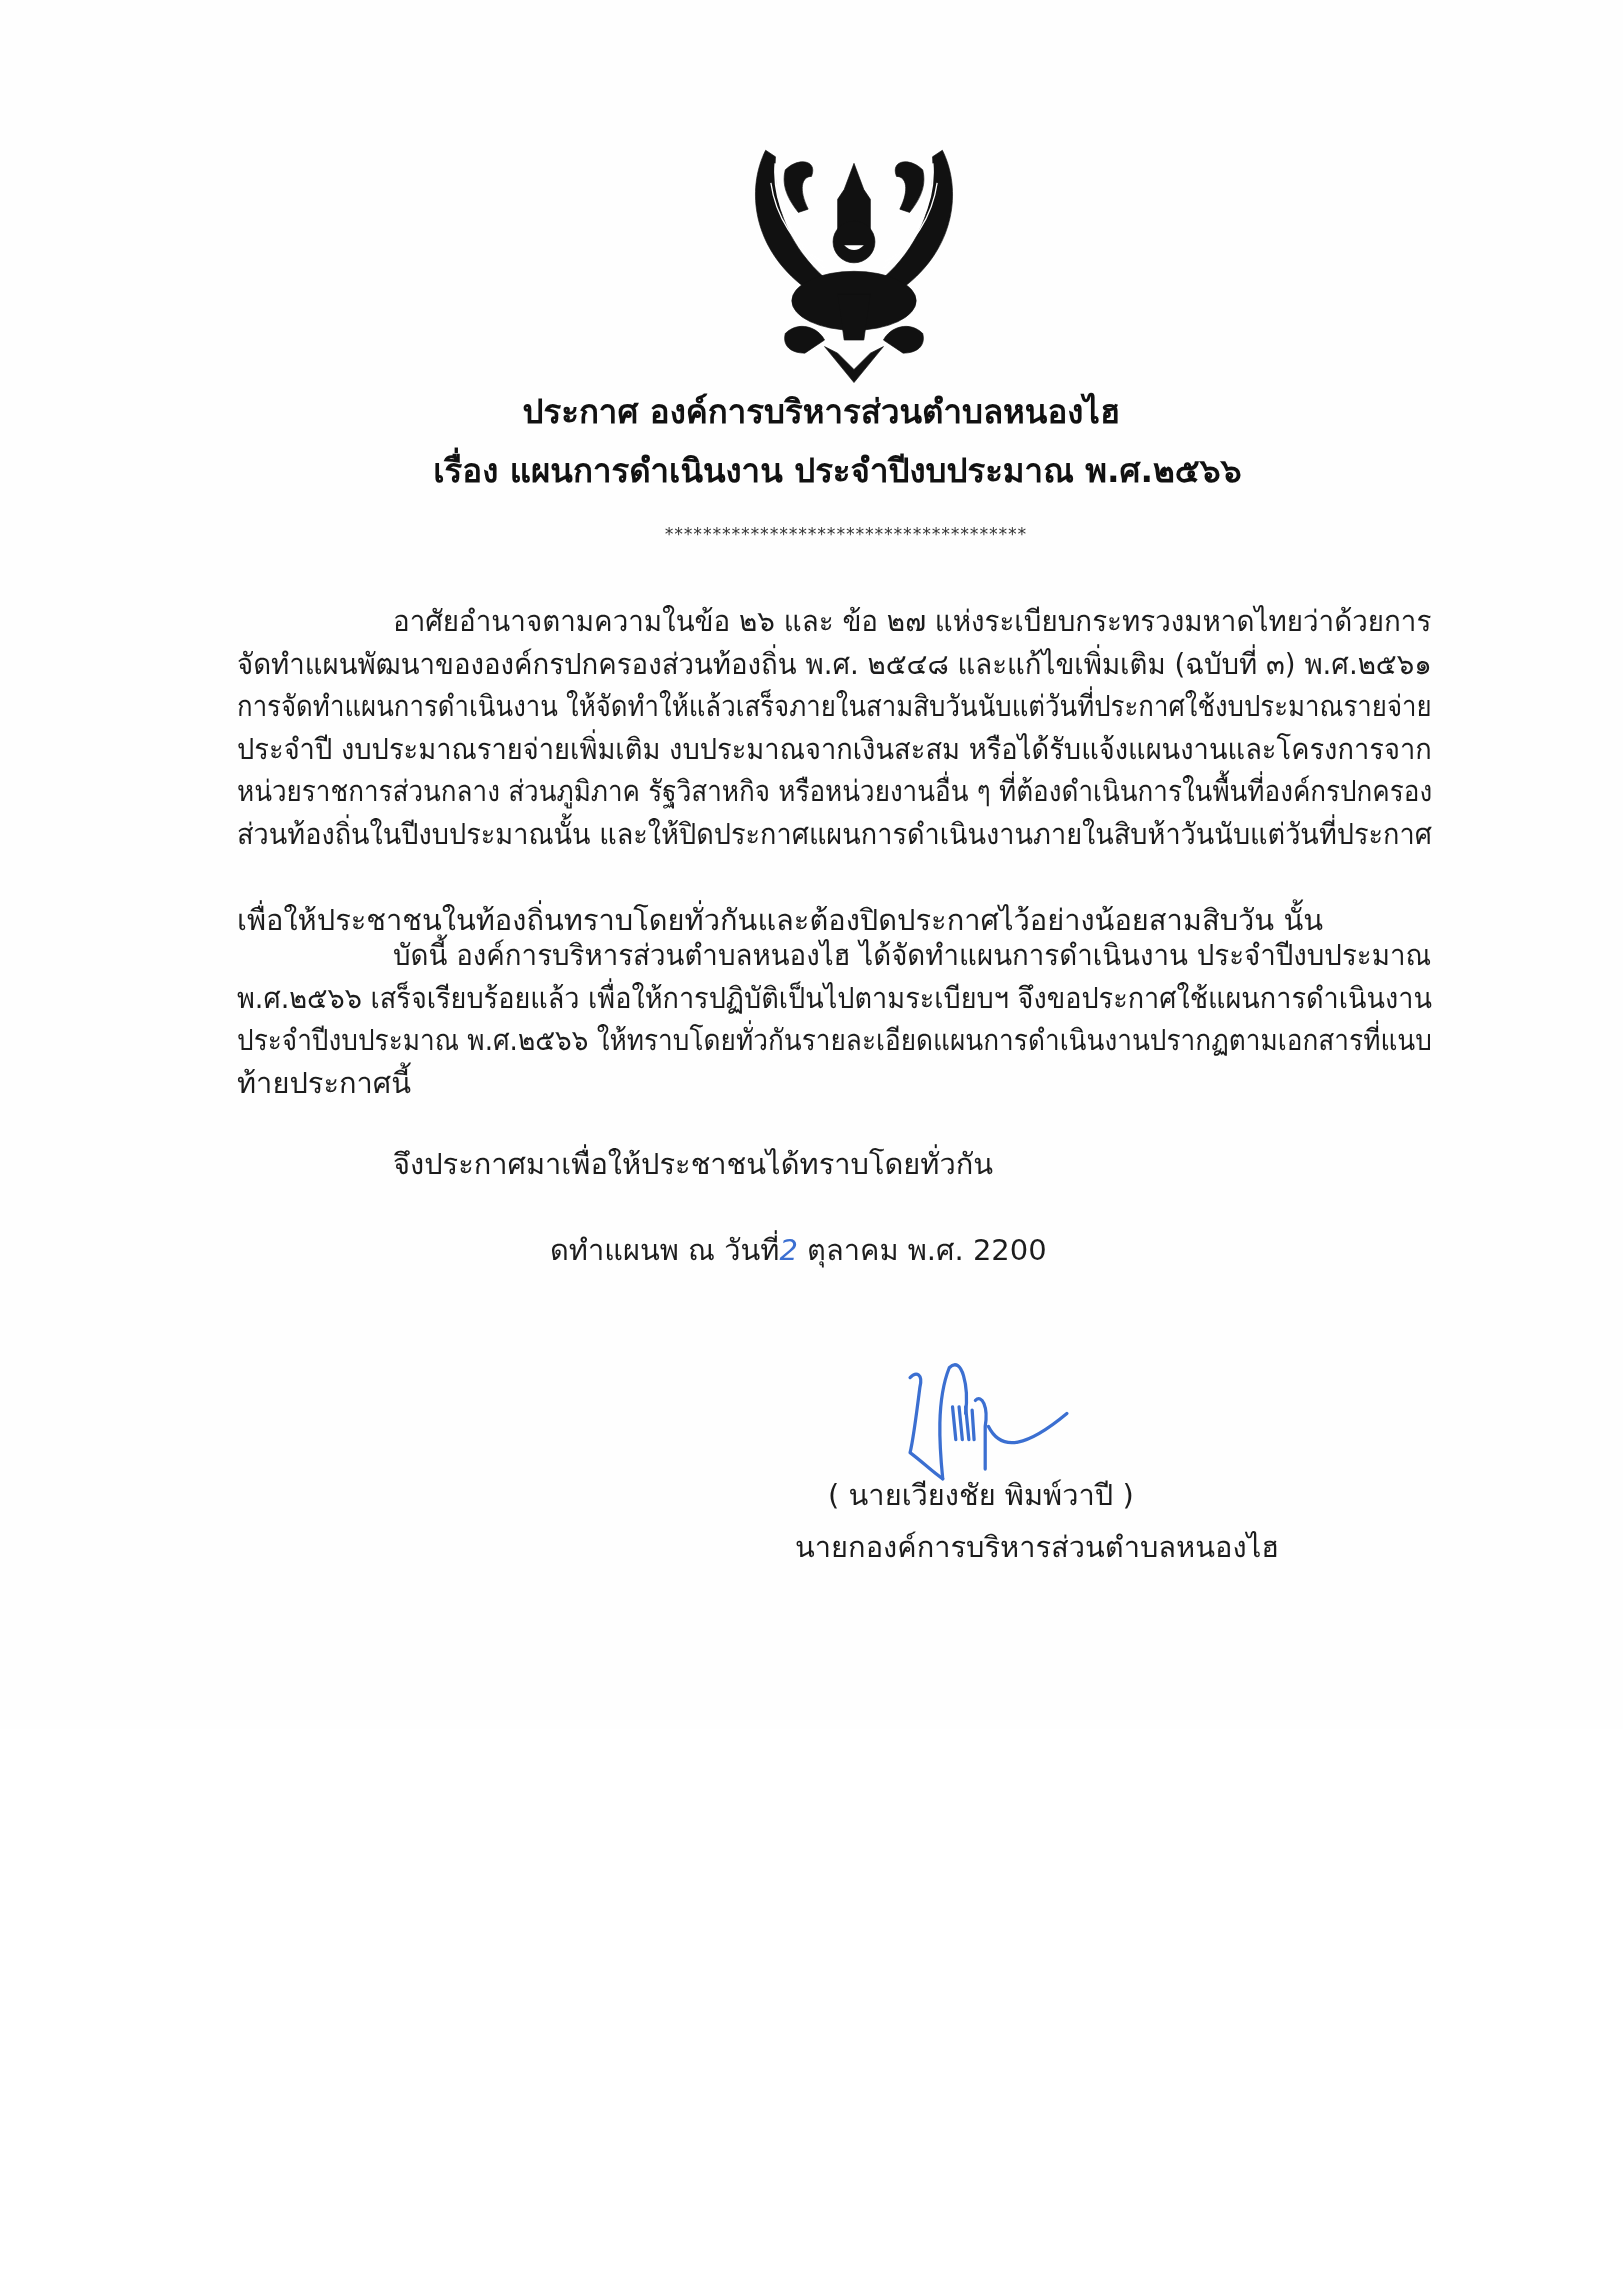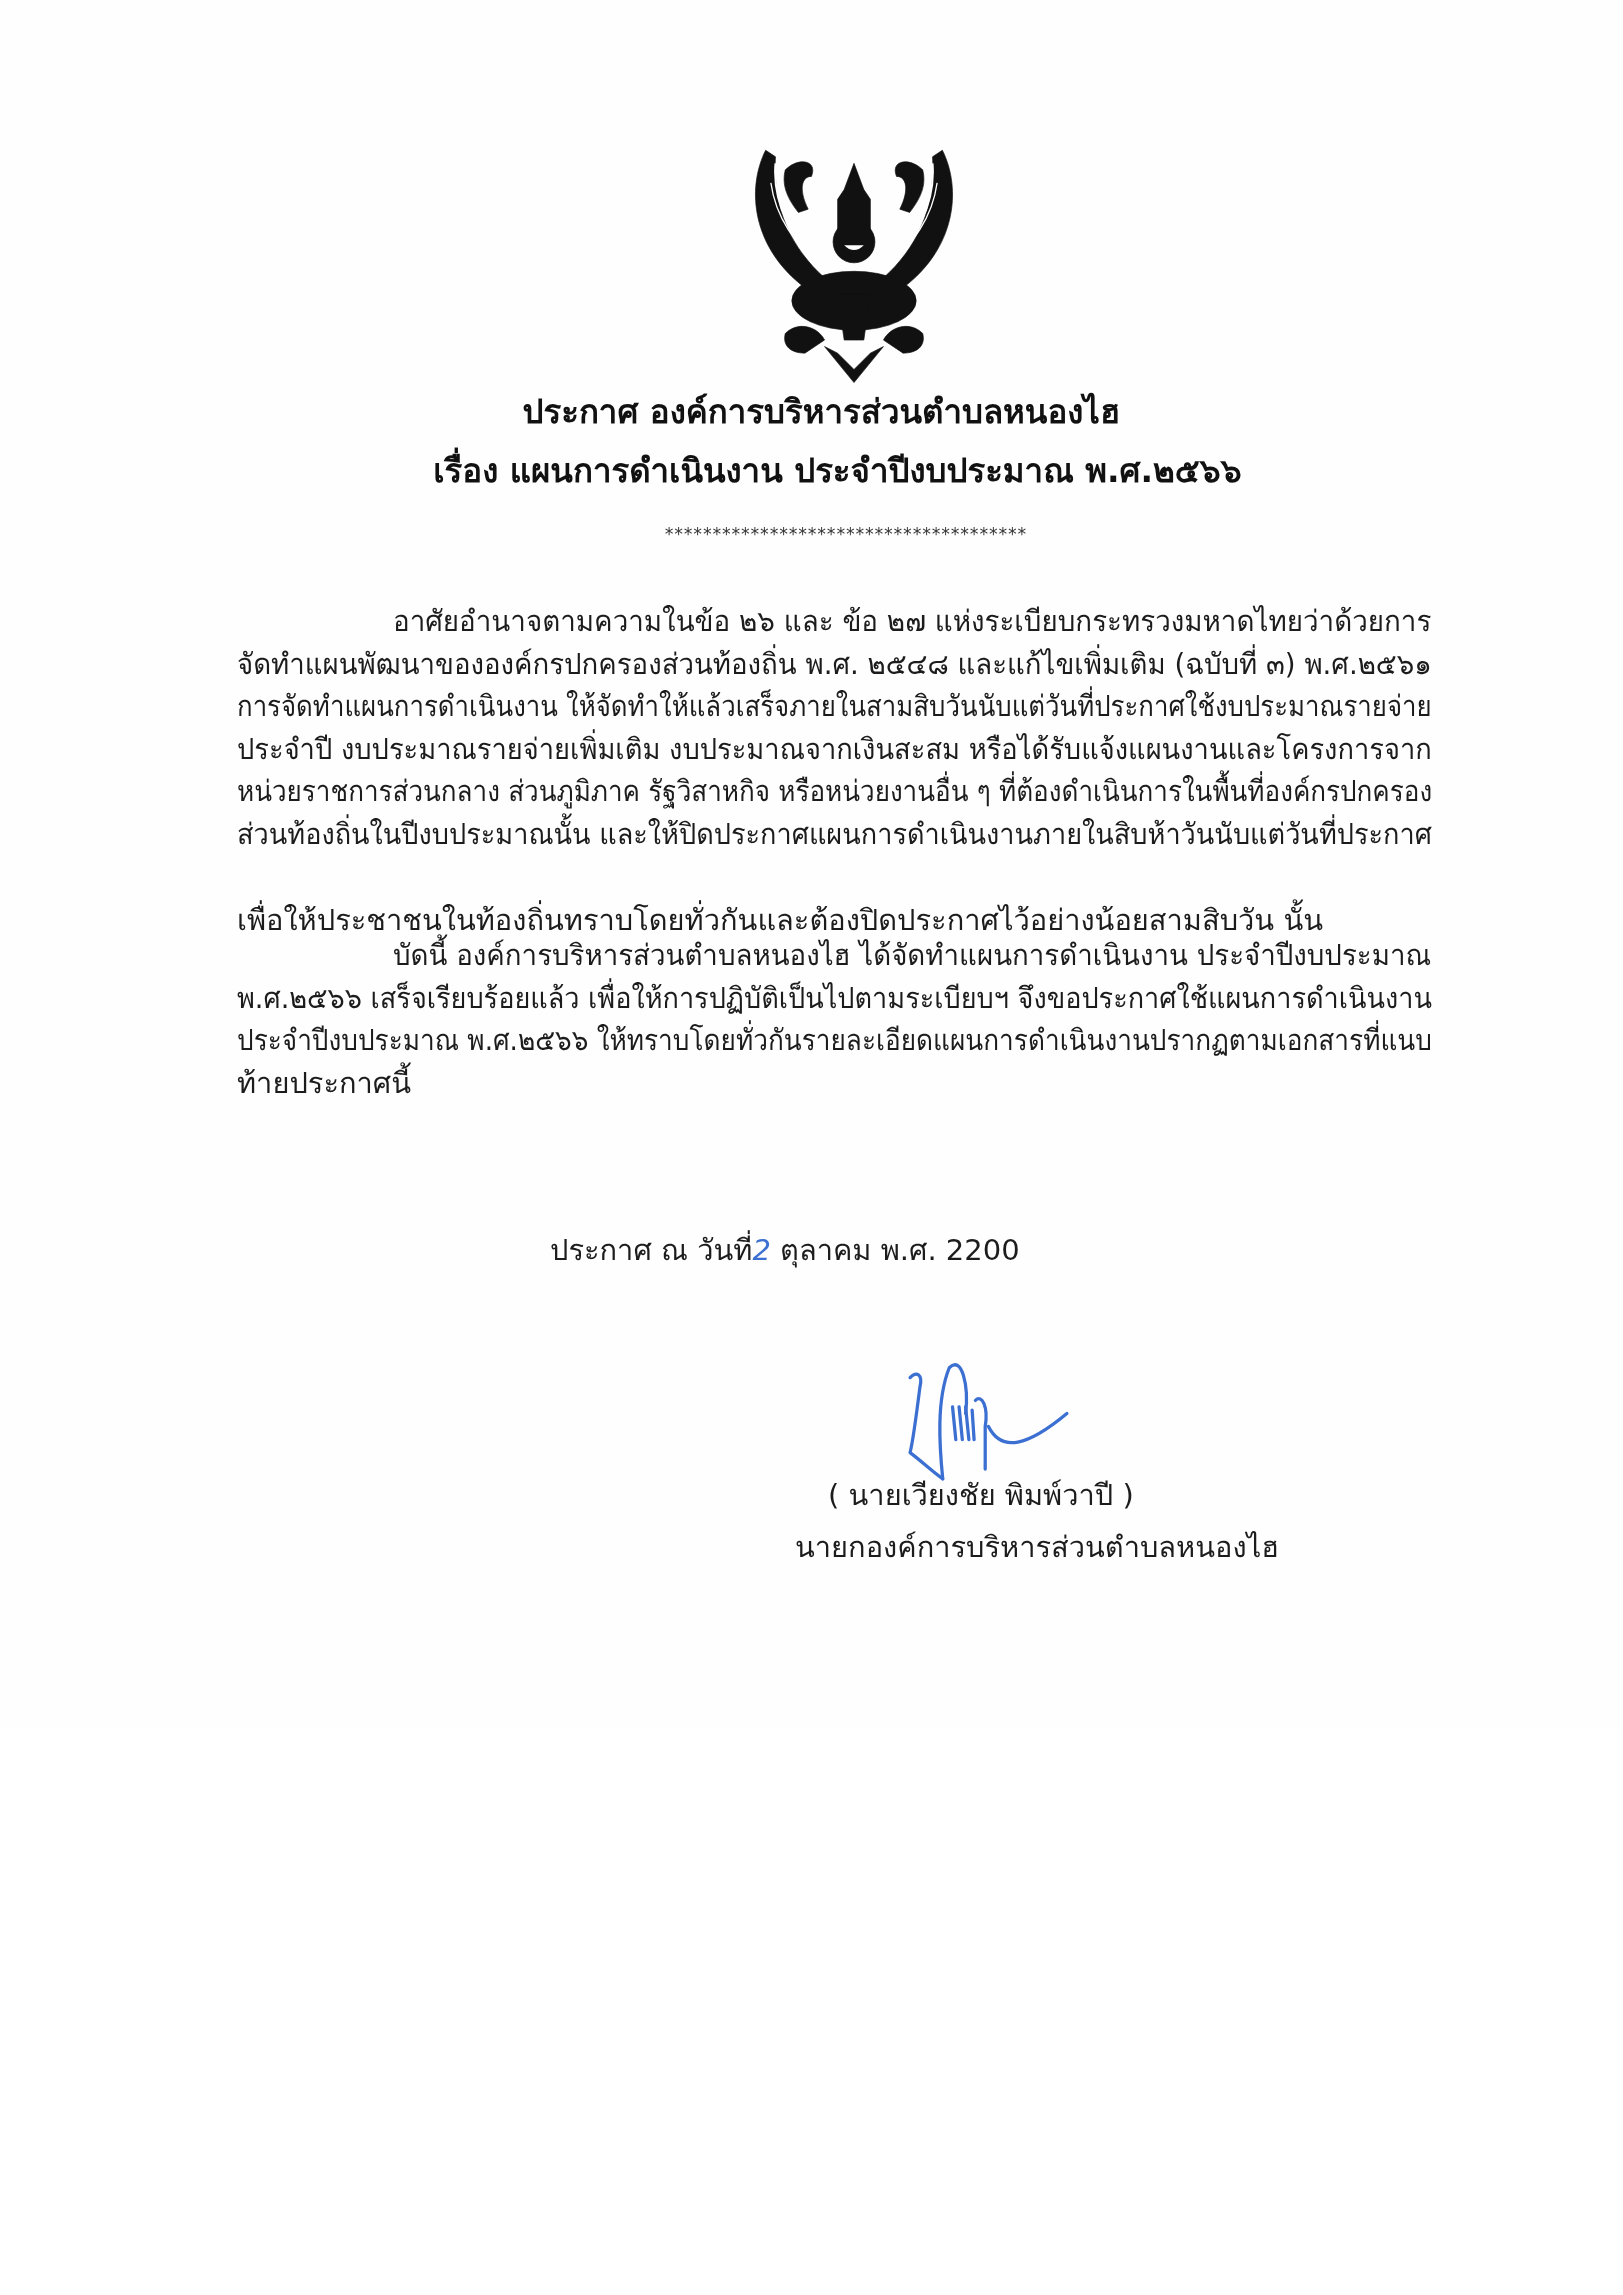--- a/index.html
+++ b/index.html
@@ -119,23 +119,24 @@
   <div class="line p1" style="top: 730px; transform: scaleX(0.940841);">ประจำปี งบประมาณรายจ่ายเพิ่มเติม งบประมาณจากเงินสะสม หรือได้รับแจ้งแผนงานและโครงการจาก</div>
   <div class="line p1" style="top: 772px; transform: scaleX(0.897969);">หน่วยราชการส่วนกลาง ส่วนภูมิภาค รัฐวิสาหกิจ หรือหน่วยงานอื่น ๆ ที่ต้องดำเนินการในพื้นที่องค์กรปกครอง</div>
   <div class="line p1" style="top: 815px; transform: scaleX(0.934536);">ส่วนท้องถิ่นในปีงบประมาณนั้น และให้ปิดประกาศแผนการดำเนินงานภายในสิบห้าวันนับแต่วันที่ประกาศ</div>
   <div class="line p1" style="top:857px;margin-top:44px;">เพื่อให้ประชาชนในท้องถิ่นทราบโดยทั่วกันและต้องปิดประกาศไว้อย่างน้อยสามสิบวัน นั้น</div>
 
   <div class="line indent" style="top: 936px; transform: scaleX(0.953967);">บัดนี้ องค์การบริหารส่วนตำบลหนองไฮ ได้จัดทำแผนการดำเนินงาน ประจำปีงบประมาณ</div>
   <div class="line p1" style="top: 979px; transform: scaleX(0.933574);">พ.ศ.๒๕๖๖ เสร็จเรียบร้อยแล้ว เพื่อให้การปฏิบัติเป็นไปตามระเบียบฯ จึงขอประกาศใช้แผนการดำเนินงาน</div>
   <div class="line p1" style="top: 1021px; transform: scaleX(0.903789);">ประจำปีงบประมาณ พ.ศ.๒๕๖๖ ให้ทราบโดยทั่วกันรายละเอียดแผนการดำเนินงานปรากฏตามเอกสารที่แนบ</div>
   <div class="line p1" style="top:1064px;">ท้ายประกาศนี้</div>
 
+  <div class="line indent" style="top:1145px;">จึงประกาศมาเพื่อให้ประชาชนได้ทราบโดยทั่วกัน</div>
 
   <div class="line" style="left:550px; top:1231px;">
-    <span>ประกาศ  ณ  วันที่</span><span class="date-num">2</span><span> ตุลาคม พ.ศ. 2200</span>
+    <span>ดทำแผนพ  ณ  วันที่</span><span class="date-num">2</span><span> ตุลาคม พ.ศ. 2200</span>
   </div>
 
   <svg class="signature" viewBox="0 0 300 220">
     <g fill="none" stroke="#3b6fd1" stroke-width="5" stroke-linecap="round" stroke-linejoin="round">
       <path d="M20 45 C30 35, 40 40, 35 60 C30 100, 25 140, 20 160 C40 175, 55 190, 70 200"></path>
       <path d="M70 200 C65 150, 60 80, 80 30 C100 10, 110 60, 105 100"></path>
       <path d="M85 90 L90 140 M95 90 L100 140 M105 90 L110 140 M115 95 L118 140"></path>
       <path d="M120 80 C130 70, 140 90, 135 120 L135 185"></path>
       <path d="M140 120 C160 160, 200 150, 260 100"></path>
     </g>

